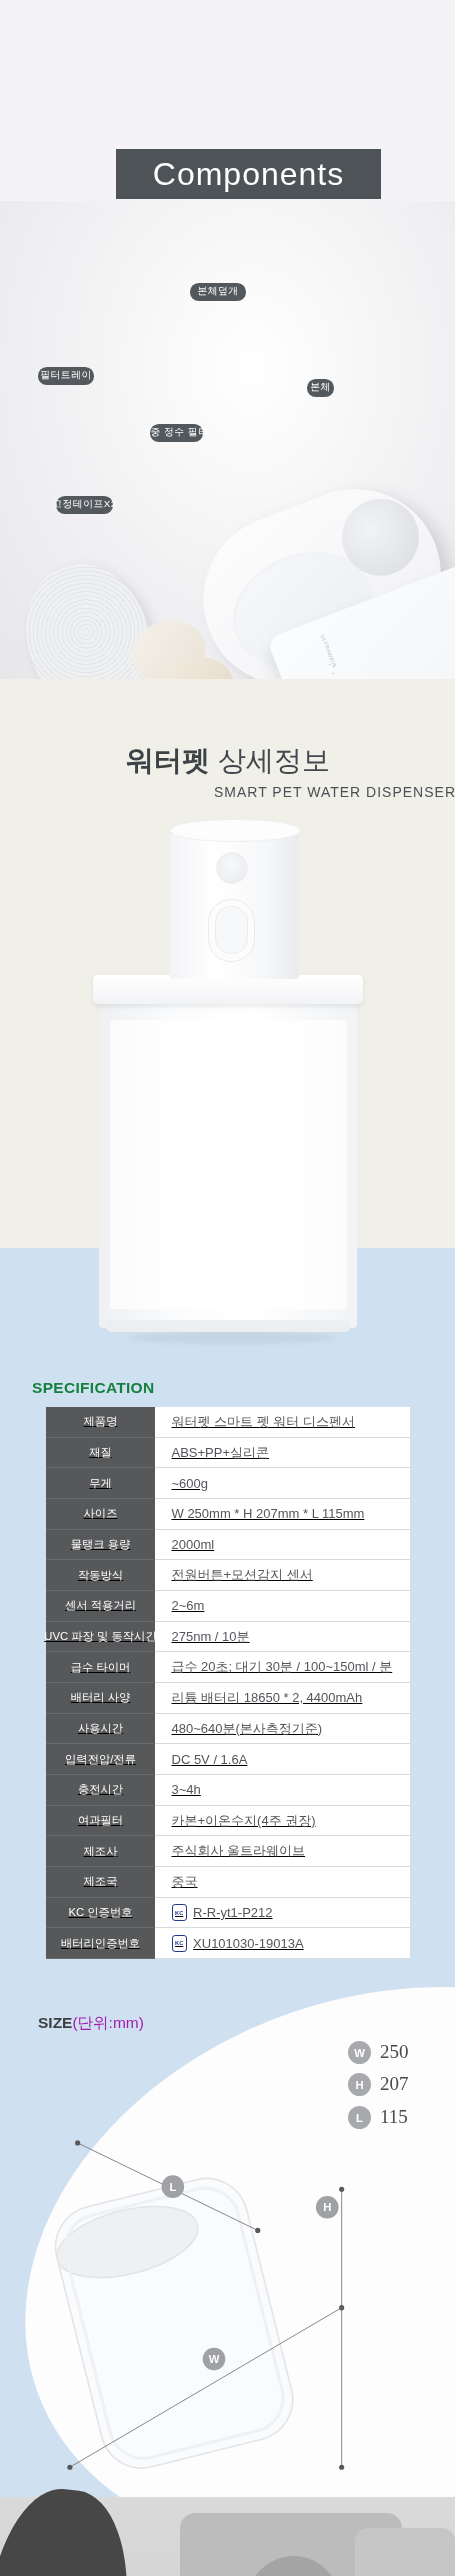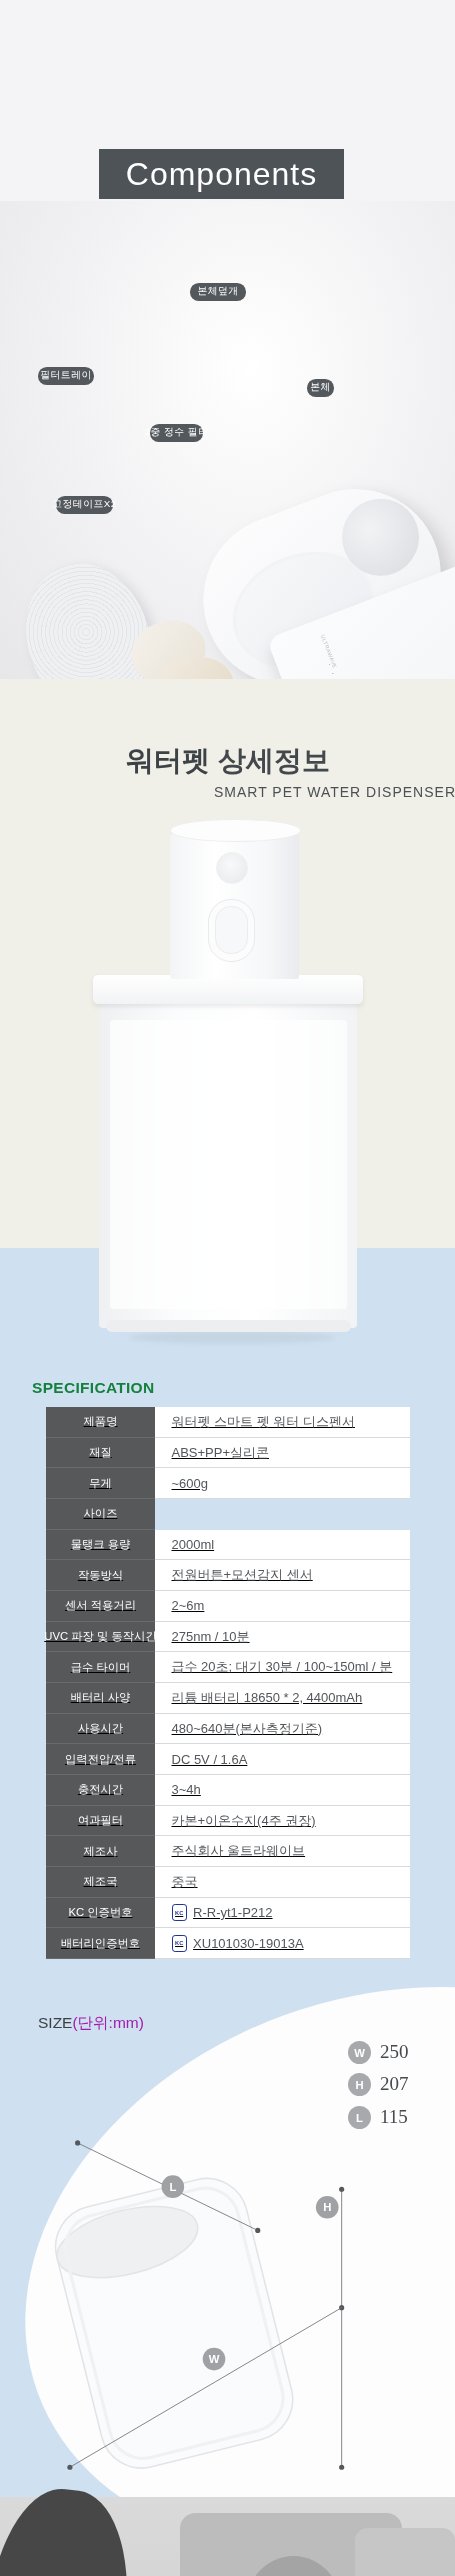--- a/index.html
+++ b/index.html
@@ -1,21 +1,21 @@
 <!DOCTYPE html>
 <html style="font-size:8.2px"><head>
 <meta charset="utf-8">
 <style>
   html,body{margin:0;padding:0;background:#ffffff;}
   #page{position:relative;width:456px;height:3131px;overflow:hidden;margin:0 auto;
         font-family:"Liberation Sans",sans-serif;background:#f4f4f6;}
   .abs{position:absolute;}
   
   .sec-top{left:0;top:0;width:456px;height:201px;background:#f4f4f6;}
-  .comp-title-box{left:99px;top:149px;width:245px;height:50px;background:#4e5357;
+  .comp-title-box{left:116px;top:149px;width:265px;height:50px;background:#4e5357;
     display:flex;align-items:center;justify-content:center;}
   .comp-title{color:#ffffff;font-size:32px;font-weight:200;letter-spacing:1px;}
   .sec-comp-photo{left:0;top:201px;width:456px;height:478px;
     background:radial-gradient(ellipse at 55% 35%, #ffffff 0%, #f1f1f3 55%, #e7e7ea 100%);}
   .part{position:absolute;}
   .lid{left:201px;top:301px;width:242px;height:170px;border-radius:88px;
     background:linear-gradient(160deg,#fdfdfe,#f0f1f3);transform:rotate(-21deg);
     box-shadow:7.2px 9.3px 15.5px rgba(120,120,130,.25);}
   .lid-oval{left:23px;top:44px;width:139px;height:106px;border-radius:50%;
     background:linear-gradient(150deg,#f7f8fa,#eceef1);border:3.1px solid #f2f3f5;}
@@ -44,21 +44,21 @@
     letter-spacing:0.5px;transform:rotate(90deg);}
   .tank-scale{position:absolute;left:49px;top:46px;width:1px;height:170px;
     background:repeating-linear-gradient(#aab0b5 0 1px, transparent 1px 9.3px);}
   .pill{background:#53585c;color:#ffffff;border-radius:8.8px;height:17.5px;
     display:flex;align-items:center;justify-content:center;font-size:9.8px;
     letter-spacing:0.5px;padding:0 2px;white-space:nowrap;}
   
   .sec-detail{left:0;top:679px;width:456px;height:570px;background:#f0efe8;}
   .detail-title{left:0;top:742px;width:456px;text-align:center;font-size:28px;color:#3d4246;}
   .detail-title b{font-weight:800;}
-  .detail-title .light{font-weight:700;color:#43484c;}
+  .detail-title .light{font-weight:400;color:#43484c;}
   .detail-sub{left:0;top:784px;width:456px;text-align:right;font-size:14px;
     font-weight:300;letter-spacing:1px;color:#4b5054;}
   .product{left:0;top:824px;width:456px;height:520px;z-index:2;}
   .cyl-top{left:170px;top:-5.2px;width:129px;height:21.6px;border-radius:50%;
     background:#fdfdfe;border:0.5px solid #eceef0;}
   .cylinder{left:170px;top:3.1px;width:129px;height:152px;border-radius:12.4px 12.4px 3.1px 3.1px;
     background:linear-gradient(90deg,#f3f4f6,#ffffff 35%,#f6f7f9 75%,#e9ebee);}
   .sensor-circle{left:216px;top:28px;width:30px;height:30px;border-radius:50%;
     background:radial-gradient(circle at 45% 40%,#f8f9fa,#e6e8eb);border:1.5px solid #eff0f2;}
   .btn-pill{left:208px;top:75px;width:45px;height:61px;border-radius:23px;
@@ -83,21 +83,21 @@
   .tlabel{width:109px;background:#57585a;color:#ffffff;display:flex;align-items:center;
     justify-content:center;font-size:11.3px;border-bottom:0.5px solid #696a6c;white-space:nowrap;}
   .tvalue{flex:1;background:#ffffff;color:#53575b;display:flex;align-items:center;
     font-size:13px;padding-left:16.5px;border-bottom:0.5px solid #d8d9da;white-space:nowrap;}
   .kc-mark{display:inline-flex;align-items:center;justify-content:center;
     width:13.4px;height:15.5px;border:1.5px solid #23368f;border-radius:3.1px;color:#23368f;
     font-size:5.7px;font-weight:bold;margin-right:6.2px;}
   .size-blob{left:15.5px;top:751px;width:721px;height:541px;border-radius:50%;
     background:#fdfdfe;transform:rotate(-20deg);}
   .size-heading{left:38px;top:765px;font-size:15.5px;color:#3c4043;z-index:2;}
-  .size-heading b{font-weight:normal;}
+  .size-heading b{font-weight:bold;}
   .size-heading .unit{font-weight:400;color:#a21caf;}
   .dim-badge{width:23px;height:23px;border-radius:50%;background:#a7a9ac;color:#ffffff;
     display:flex;align-items:center;justify-content:center;font-size:11.3px;font-weight:bold;z-index:2;}
   .dim-value{font-family:"Liberation Serif",serif;font-size:19px;color:#46494d;z-index:2;}
   .size-figure{left:20.6px;top:874px;z-index:2;}
   
   .sec-photo{left:0;top:2497px;width:456px;height:367px;
     background:linear-gradient(#dadada,#c5c5c5);}
   .cushion-back{left:180px;top:15.5px;width:222px;height:170px;border-radius:15.5px;background:#bcbcbc;}
   .cushion-right{left:355px;top:31px;width:100px;height:222px;border-radius:12.4px;background:#c6c6c6;}
@@ -168,20 +168,21 @@
       <div class="trow">
         <div class="tlabel">재질</div>
         <div class="tvalue">ABS+PP+실리콘</div>
         </div>
       <div class="trow">
         <div class="tlabel">무게</div>
         <div class="tvalue">~600g</div>
         </div>
       <div class="trow">
         <div class="tlabel">사이즈</div>
+        <div class="tvalue">W 250mm * H 207mm * L 115mm</div>
         </div>
       <div class="trow">
         <div class="tlabel">물탱크 용량</div>
         <div class="tvalue">2000ml</div>
         </div>
       <div class="trow">
         <div class="tlabel">작동방식</div>
         <div class="tvalue">전원버튼+모션감지 센서</div>
         </div>
       <div class="trow">

